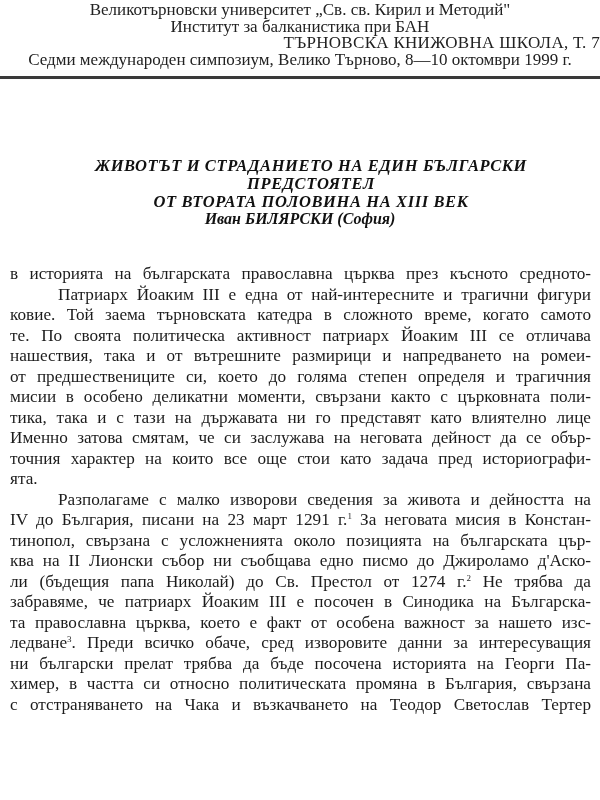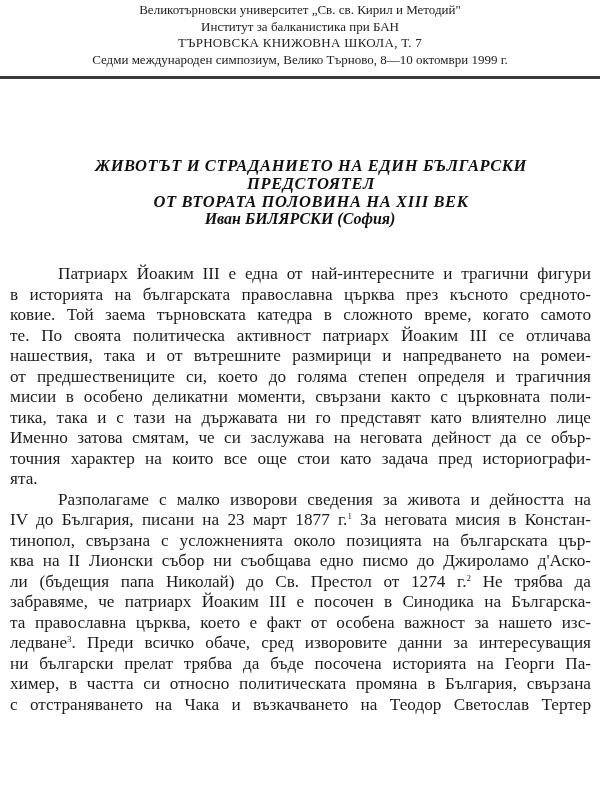--- a/index.html
+++ b/index.html
@@ -1,21 +1,21 @@
 <!DOCTYPE html>
 <html><head>
 <meta charset="utf-8">
 <style>
   html, body { margin: 0; padding: 0; background: #ffffff; }
   body { width: 600px; height: 800px; overflow: hidden; position: relative;
          font-family: "Liberation Serif", "DejaVu Serif", serif; color: #1a1a1a; }
   .header { position: absolute; top: 2px; left: 0; width: 600px; text-align: center;
-            font-size: 13px; line-height: 16.5px; color: #222; }
+            font-size: 17px; line-height: 16.5px; color: #222; }
   .header div { white-space: nowrap; }
-  .header .series { letter-spacing: 0.3px; }
+  .header .series { letter-spacing: 0.3px; text-align: right; }
   .rule { position: absolute; top: 76px; left: 0; width: 600px; height: 3px; background: #3a3a3a; }
   .title { position: absolute; top: 157px; left: 11px; width: 600px; text-align: center;
            font-weight: bold; font-style: italic; font-size: 16.5px; line-height: 18px; letter-spacing: 0.6px; color: #111; }
   .author { position: absolute; top: 210px; left: 0; width: 600px; text-align: center;
             font-weight: bold; font-style: italic; font-size: 16px; line-height: 18px; color: #111; }
   .body { position: absolute; top: 264px; left: 10px; width: 581px;
           font-size: 17.2px; line-height: 20.5px; text-align: justify; color: #1c1c1c; }
   .line { display: block; text-align: justify; text-align-last: justify; white-space: nowrap; overflow: visible; height: 20.5px; }
   .line.last { text-align-last: left; }
   .line.indent { padding-left: 48px; }
@@ -35,33 +35,33 @@
 
 <div class="title">
   <div>ЖИВОТЪТ И СТРАДАНИЕТО НА ЕДИН БЪЛГАРСКИ</div>
   <div>ПРЕДСТОЯТЕЛ</div>
   <div>ОТ ВТОРАТА ПОЛОВИНА НА XIII ВЕК</div>
 </div>
 
 <div class="author">Иван БИЛЯРСКИ (София)</div>
 
 <div class="body">
+  <span class="line">в историята на българската православна църква през късното средното-</span>
   <span class="line indent">Патриарх Йоаким III е една от най-интересните и трагични фигури</span>
-  <span class="line">в историята на българската православна църква през късното средното-</span>
   <span class="line">ковие. Той заема търновската катедра в сложното време, когато самото</span>
   <span class="line">те. По своята политическа активност патриарх Йоаким III се отличава</span>
   <span class="line">нашествия, така и от вътрешните размирици и напредването на ромеи-</span>
   <span class="line">от предшествениците си, което до голяма степен определя и трагичния</span>
   <span class="line">мисии в особено деликатни моменти, свързани както с църковната поли-</span>
   <span class="line">тика, така и с тази на държавата ни го представят като влиятелно лице</span>
   <span class="line">Именно затова смятам, че си заслужава на неговата дейност да се обър-</span>
   <span class="line">точния характер на които все още стои като задача пред историографи-</span>
   <span class="line last">ята.</span>
   <span class="line indent">Разполагаме с малко изворови сведения за живота и дейността на</span>
-  <span class="line"><span>IV до България, писани на 23 март 1877 г.</span><sup>1</sup><span> За неговата мисия в Констан-</span></span>
+  <span class="line"><span>IV до България, писани на 23 март 1291 г.</span><sup>1</sup><span> За неговата мисия в Констан-</span></span>
   <span class="line">тинопол, свързана с усложненията около позицията на българската цър-</span>
   <span class="line">ква на II Лионски събор ни съобщава едно писмо до Джироламо д'Аско-</span>
   <span class="line"><span>ли (бъдещия папа Николай) до Св. Престол от 1274 г.</span><sup>2</sup><span> Не трябва да</span></span>
   <span class="line">забравяме, че патриарх Йоаким III е посочен в Синодика на Българска-</span>
   <span class="line">та православна църква, което е факт от особена важност за нашето изс-</span>
   <span class="line"><span>ледване</span><sup>3</sup><span>. Преди всичко обаче, сред изворовите данни за интересуващия</span></span>
   <span class="line">ни български прелат трябва да бъде посочена историята на Георги Па-</span>
   <span class="line">химер, в частта си относно политическата промяна в България, свързана</span>
   <span class="line">с отстраняването на Чака и възкачването на Теодор Светослав Тертер</span>
 

